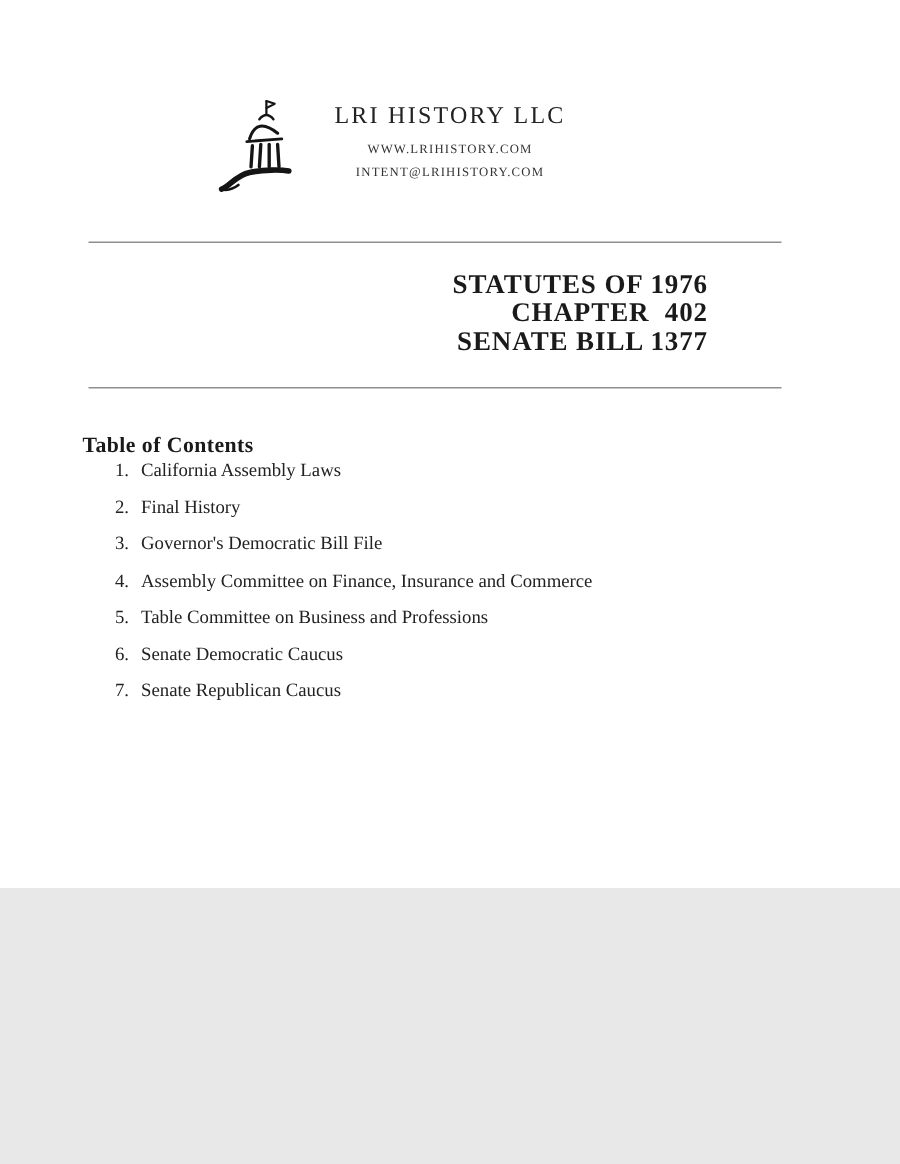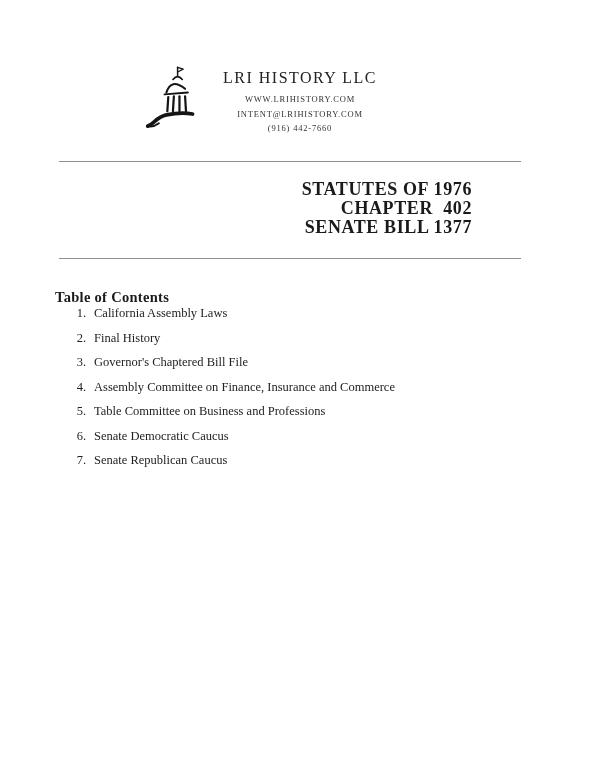--- a/index.html
+++ b/index.html
@@ -1,19 +1,19 @@
 <!DOCTYPE html>
 <html><head>
 <meta charset="utf-8">
 <style>
   * { margin:0; padding:0; box-sizing:border-box; }
   html,body { background:#e8e8e8; }
   .page {
     position:relative;
-    width:600px; height:776px;
+    width:600px; height:592px;
     margin:0 auto;
     background:#ffffff;
     font-family:"Liberation Serif", serif;
     color:#1c1c1c;
     overflow:hidden;
   }
 
   
   .header { position:absolute; top:62px; left:0; width:100%; height:90px; }
   .logo {
@@ -92,21 +92,20 @@
         <path d="M44 34 L45 50" stroke-width="2.4"></path>
 
         <path d="M4 66 C 10 64, 14 56, 24 54 C 34 52, 46 52, 52 53" stroke-width="4"></path>
         <path d="M4 66 C 8 67, 12 66, 16 63" stroke-width="2"></path>
       </svg>
     </div>
     <div class="header-text">
       <div class="company-name">LRI HISTORY LLC</div>
       <div class="contact-line">WWW.LRIHISTORY.COM</div>
       <div class="contact-line">INTENT@LRIHISTORY.COM</div>
-      <div class="contact-line">(916) 442-7660</div>
     </div>
   </div>
 
   <div class="divider divider-1"></div>
 
   <div class="case-info">
     <div class="case-line">STATUTES OF 1976</div>
     <div class="case-line">CHAPTER  402</div>
     <div class="case-line">SENATE BILL 1377</div>
   </div>
@@ -119,21 +118,21 @@
     <div class="toc-item">
       <span class="toc-num">1.</span>
       <span class="toc-item-title">California Assembly Laws</span>
     </div>
     <div class="toc-item">
       <span class="toc-num">2.</span>
       <span class="toc-item-title">Final History</span>
     </div>
     <div class="toc-item">
       <span class="toc-num">3.</span>
-      <span class="toc-item-title">Governor's Chaptered Bill File</span>
+      <span class="toc-item-title">Governor's Democratic Bill File</span>
     </div>
     <div class="toc-item">
       <span class="toc-num">4.</span>
       <span class="toc-item-title">Assembly Committee on Finance, Insurance and Commerce</span>
     </div>
     <div class="toc-item">
       <span class="toc-num">5.</span>
       <span class="toc-item-title">Table Committee on Business and Professions</span>
     </div>
     <div class="toc-item">

